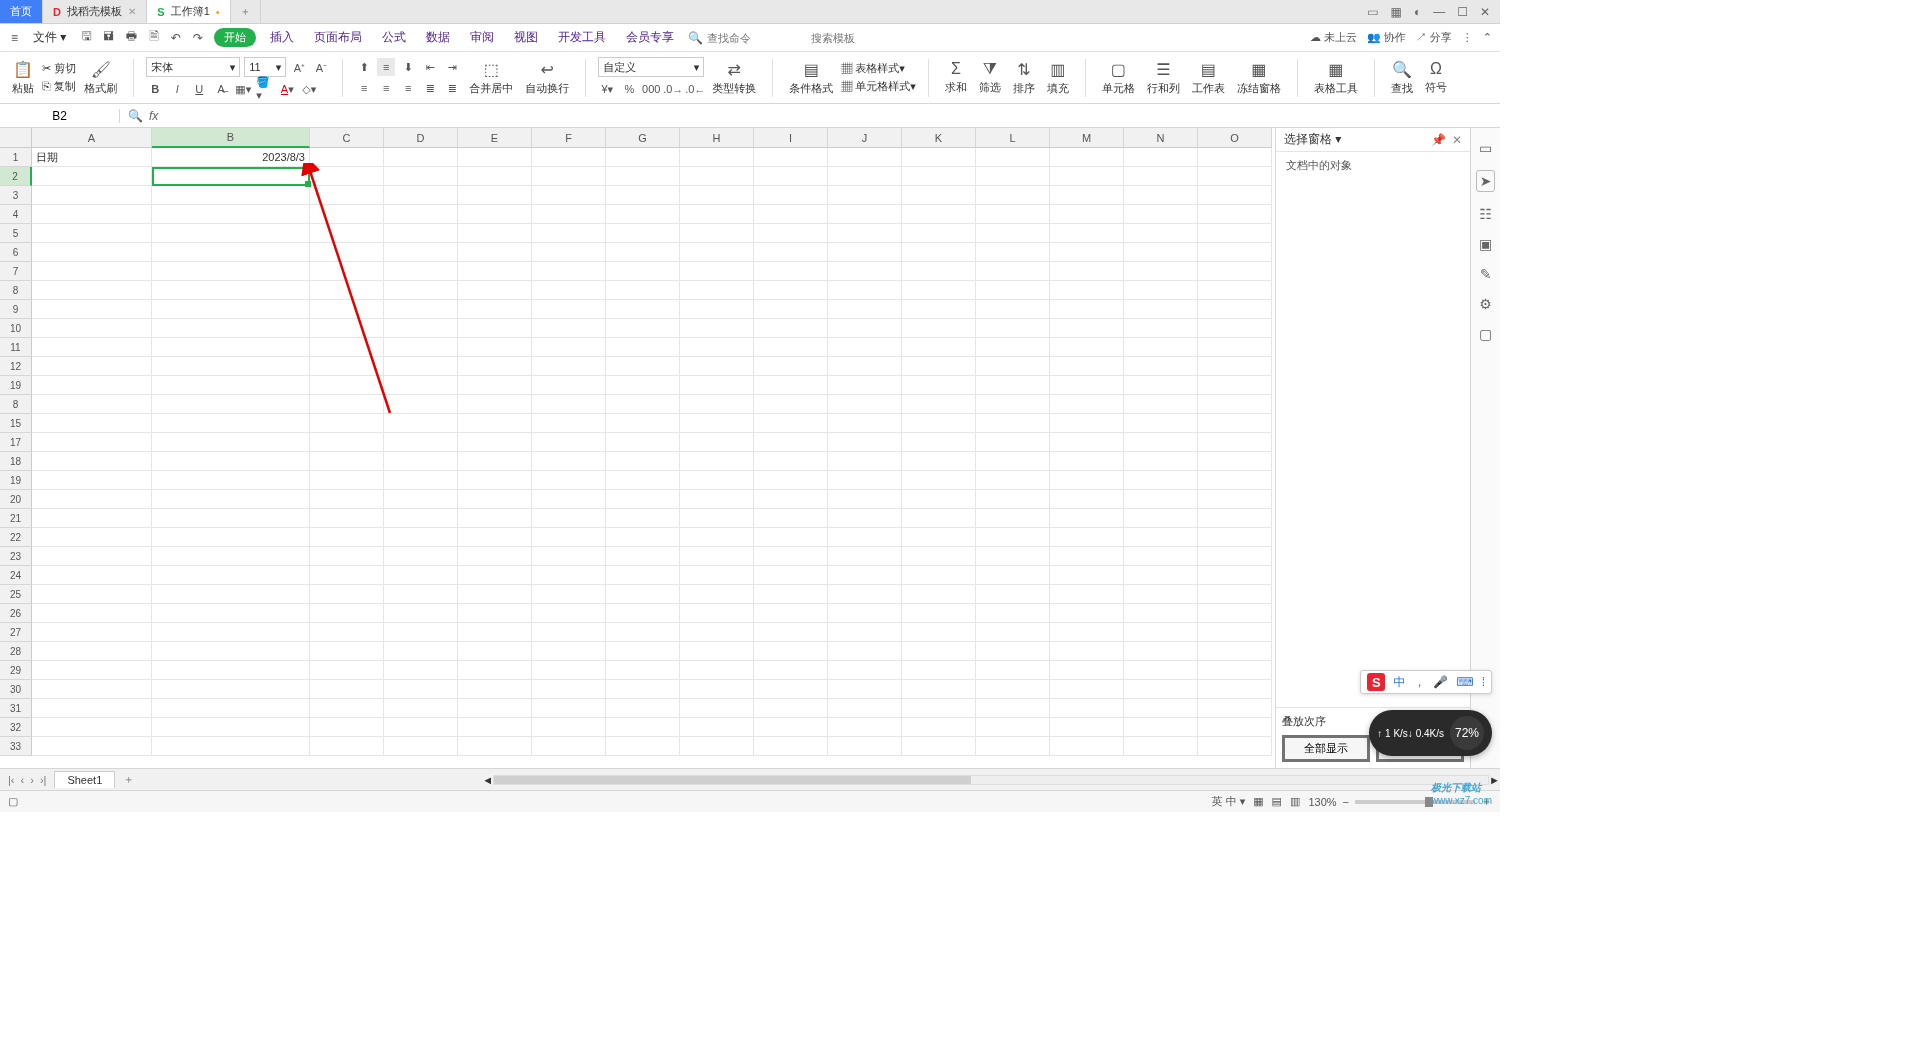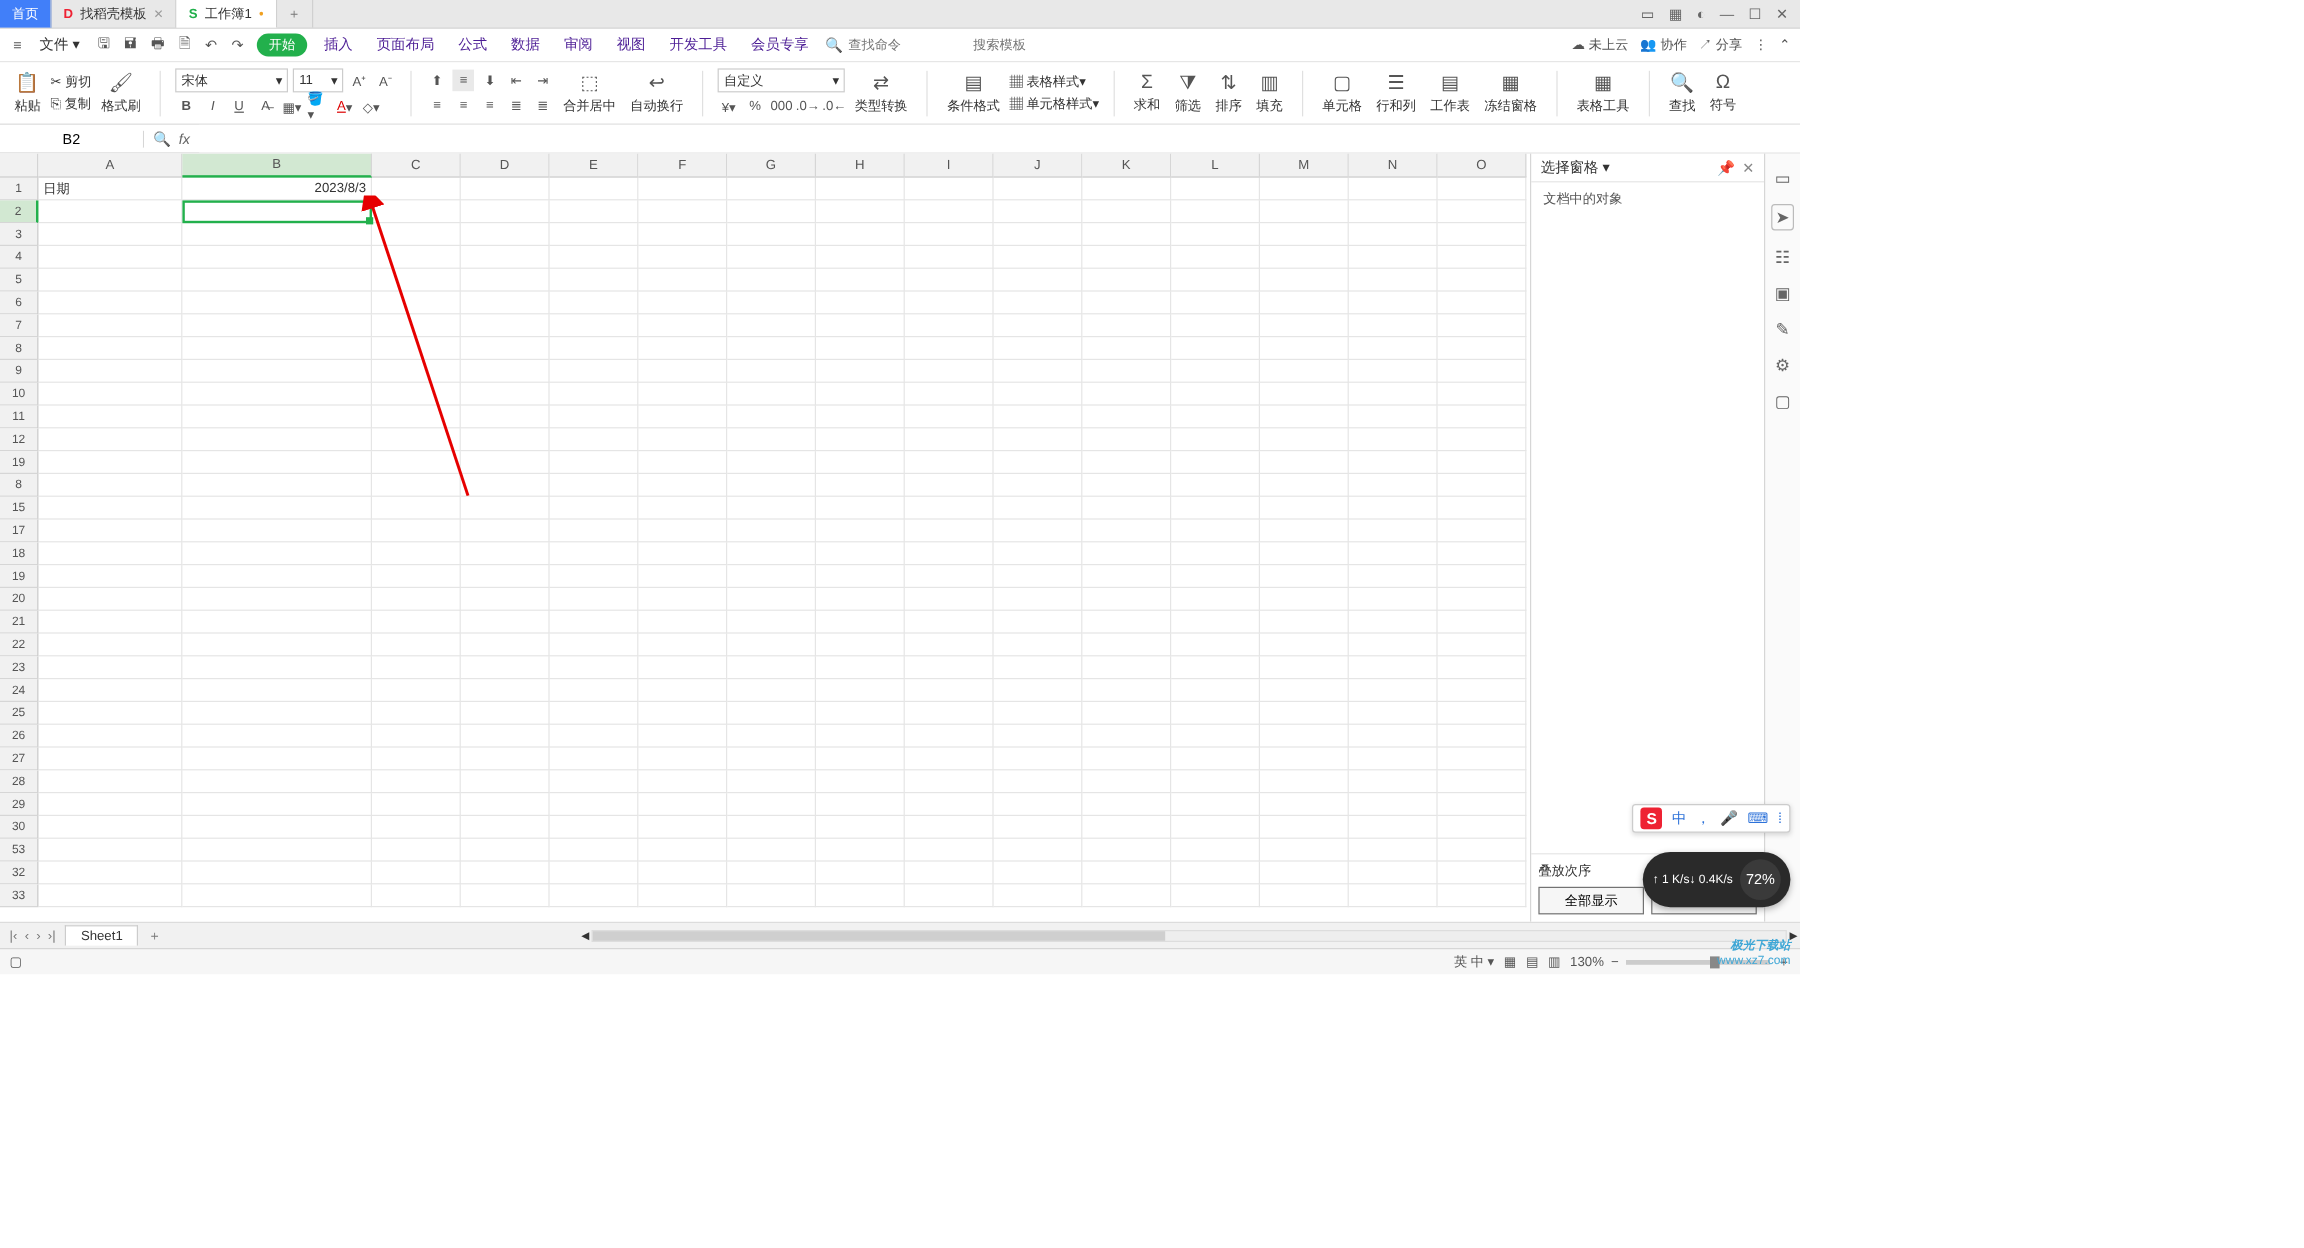--- a/index.html
+++ b/index.html
@@ -72,21 +72,21 @@
 
   
   .taskpane { width: 195px; border-left: 1px solid #d6d6d6; background: #fff; display: flex; flex-direction: column; }
   .taskpane .tp-head { height: 24px; border-bottom: 1px solid #e5e5e5; display: flex; align-items: center; padding: 0 8px; font-size: 12px; justify-content: space-between; }
   .taskpane .tp-head .pins { display: flex; gap: 6px; color: #888; }
   .taskpane .subhead { padding: 6px 10px; font-size: 11px; color: #555; }
   .taskpane .body { flex: 1; }
   .taskpane .foot { border-top: 1px solid #e5e5e5; padding: 6px; display: flex; flex-direction: column; gap: 6px; font-size: 11px; }
   .taskpane .foot .zrow { display: flex; align-items: center; justify-content: space-between; }
   .taskpane .foot .btns { display: flex; gap: 6px; }
-  .taskpane .foot button { flex: 1; border: 1px solid #737373; background: #f6f6f6; padding: 3px 0; cursor: pointer; font-size: 11px; }
+  .taskpane .foot button { flex: 1; border: 3px solid #737373; background: #f6f6f6; padding: 3px 0; cursor: pointer; font-size: 11px; }
 
   
   .sidestrip { width: 30px; border-left: 1px solid #d6d6d6; background: #fafafa; display: flex; flex-direction: column; align-items: center; gap: 14px; padding-top: 12px; color: #666; }
   .sidestrip span { cursor: pointer; font-size: 14px; }
 
   
   .sheettabs { height: 22px; border-top: 1px solid #d6d6d6; display: flex; align-items: center; background: #f1f1f1; font-size: 11px; }
   .sheettabs .nav { display: flex; gap: 2px; padding: 0 6px; color: #777; }
   .sheettabs .nav span { cursor: pointer; padding: 0 2px; }
   .sheettabs .tabitem { background: #fff; padding: 2px 12px; border: 1px solid #ccc; border-bottom: none; cursor: pointer; }
@@ -101,21 +101,21 @@
   .statusbar .zoom { display: flex; align-items: center; gap: 6px; }
   .statusbar .slider { width: 120px; height: 4px; background: #ccc; position: relative; }
   .statusbar .slider .knob { position: absolute; left: 58%; top: -3px; width: 8px; height: 10px; background: #888; }
 
   
   .ime-bar { position: absolute; right: 8px; top: 670px; background: #fff; border: 1px solid #ccc; border-radius: 3px; box-shadow: 0 1px 4px rgba(0,0,0,.15); padding: 2px 6px; display: flex; gap: 8px; align-items: center; font-size: 12px; }
   .ime-bar .s-badge { background: #e23; color: #fff; border-radius: 3px; width: 18px; height: 18px; display: flex; align-items: center; justify-content: center; font-weight: bold; font-size: 13px; }
   .ime-bar span { cursor: pointer; color: #2d72d9; }
   .speed-widget { position: absolute; right: 8px; top: 710px; background: #2a2a2a; color: #fff; border-radius: 24px; padding: 6px 8px; display: flex; align-items: center; gap: 6px; font-size: 10px; box-shadow: 0 2px 6px rgba(0,0,0,.3); }
   .speed-widget .circle { width: 34px; height: 34px; border-radius: 50%; background: #3a3a3a; display: flex; align-items: center; justify-content: center; font-size: 12px; }
-  .watermark { position: absolute; right: 8px; bottom: 6px; font-size: 10px; color: #3fa7d6; display: flex; flex-direction: column; align-items: flex-end; }
+  .watermark { position: absolute; right: 8px; bottom: 6px; font-size: 10px; color: #3fa7d6; display: flex; flex-direction: column; align-items: flex-start; }
   .watermark .logo { font-style: italic; font-weight: bold; }
 </style>
 </head>
 <body>
 
 <div class="titlebar">
   <div class="tab active-home">
       <span>首页</span>
     </div>
   <div class="tab">
@@ -887,21 +887,21 @@
             <div class="cell" style="width: 74px;"></div>
             <div class="cell" style="width: 74px;"></div>
             <div class="cell" style="width: 74px;"></div>
             <div class="cell" style="width: 74px;"></div>
             <div class="cell" style="width: 74px;"></div>
             <div class="cell" style="width: 74px;"></div>
             <div class="cell" style="width: 74px;"></div>
             <div class="cell" style="width: 74px;"></div>
           </div>
           <div class="row">
-            <div class="rowhead">53</div>
+            <div class="rowhead">31</div>
             <div class="cell" style="width: 120px;"></div>
             <div class="cell" style="width: 158px;"></div>
             <div class="cell" style="width: 74px;"></div>
             <div class="cell" style="width: 74px;"></div>
             <div class="cell" style="width: 74px;"></div>
             <div class="cell" style="width: 74px;"></div>
             <div class="cell" style="width: 74px;"></div>
             <div class="cell" style="width: 74px;"></div>
             <div class="cell" style="width: 74px;"></div>
             <div class="cell" style="width: 74px;"></div>

